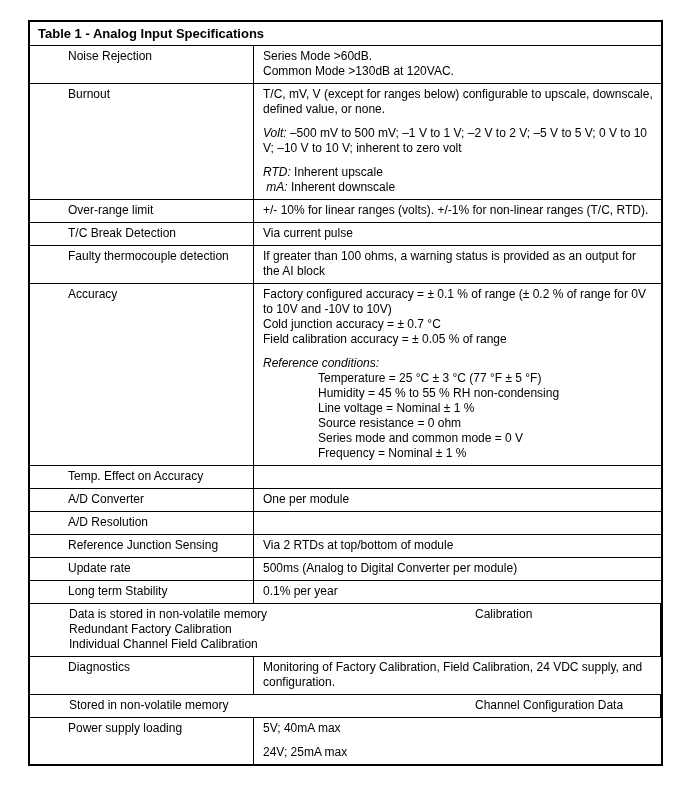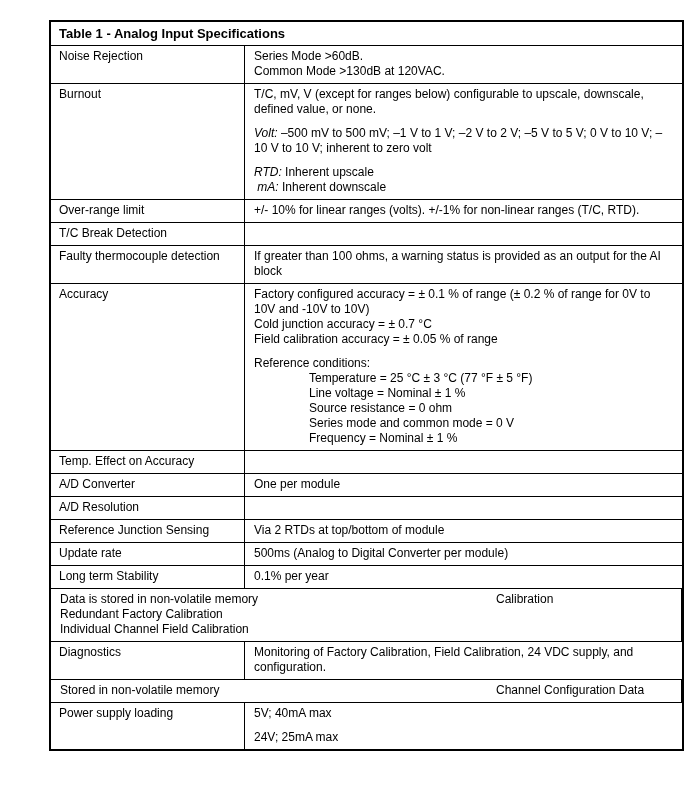--- a/index.html
+++ b/index.html
@@ -13,53 +13,53 @@
     overflow: hidden;
   }
   .spec-table {
     position: absolute;
     left: 28px;
     top: 20px;
     width: 635px;
     box-sizing: border-box;
     border: 2px solid #000000;
     background: #ffffff;
-    margin-left: 21px;
   }
   .title-row {
     border-bottom: 1px solid #000000;
     font-weight: bold;
     font-size: 13px;
     line-height: 17px;
     padding: 3px 8px 3px 8px;
   }
   .row {
     display: flex;
     border-bottom: 1px solid #000000;
     font-size: 12px;
     line-height: 15px;
+    padding-left: 30px;
   }
   .row:last-child { border-bottom: none; justify-content: flex-end; }
   .cell {
     box-sizing: border-box;
   }
   .cell.label {
     flex: 0 0 194px;
     width: 194px;
     border-right: 1px solid #000000;
     padding: 3px 6px 4px 8px;
   }
   .cell.value {
     flex: 1;
     padding: 3px 8px 4px 9px;
   }
   .para { margin: 0; }
   .para.gap { margin-top: 9px; }
   .para.indent { padding-left: 55px; }
-  .para.italic { }
+  .para.italic { font-style: italic; }
   .para i { font-style: italic; }
 </style>
 </head>
 <body>
 
 <div class="spec-table">
   <div class="title-row">Table 1 - Analog Input Specifications</div>
   <div id="rows">
       <div class="row">
         <div class="cell label">Noise Rejection</div>
@@ -78,35 +78,39 @@
         </div>
       </div>
       <div class="row">
         <div class="cell label">Over-range limit</div>
         <div class="cell value">
           <div class="para">+/- 10% for linear ranges (volts). +/-1% for non-linear ranges (T/C, RTD).</div>
         </div>
       </div>
       <div class="row">
         <div class="cell label">T/C Break Detection</div>
+        <div class="cell value">
+          <div class="para">Via current pulse</div>
+        </div>
       </div>
       <div class="row">
         <div class="cell label">Faulty thermocouple detection</div>
         <div class="cell value">
           <div class="para">If greater than 100 ohms, a warning status is provided as an output for the AI block</div>
         </div>
       </div>
       <div class="row">
         <div class="cell label">Accuracy</div>
         <div class="cell value">
           <div class="para">Factory configured accuracy = ± 0.1 % of range (± 0.2 % of range for 0V to 10V and -10V to 10V)</div>
           <div class="para">Cold junction accuracy = ± 0.7 °C</div>
           <div class="para">Field calibration accuracy = ± 0.05 % of range</div>
           <div class="para gap italic">Reference conditions:</div>
           <div class="para indent">Temperature = 25 °C ± 3 °C (77 °F ± 5 °F)</div>
+          <div class="para indent">Humidity = 45 % to 55 % RH non-condensing</div>
           <div class="para indent">Line voltage = Nominal ± 1 %</div>
           <div class="para indent">Source resistance = 0 ohm</div>
           <div class="para indent">Series mode and common mode = 0 V</div>
           <div class="para indent">Frequency = Nominal ± 1 %</div>
         </div>
       </div>
       <div class="row">
         <div class="cell label">Temp. Effect on Accuracy</div>
       </div>
       <div class="row">

